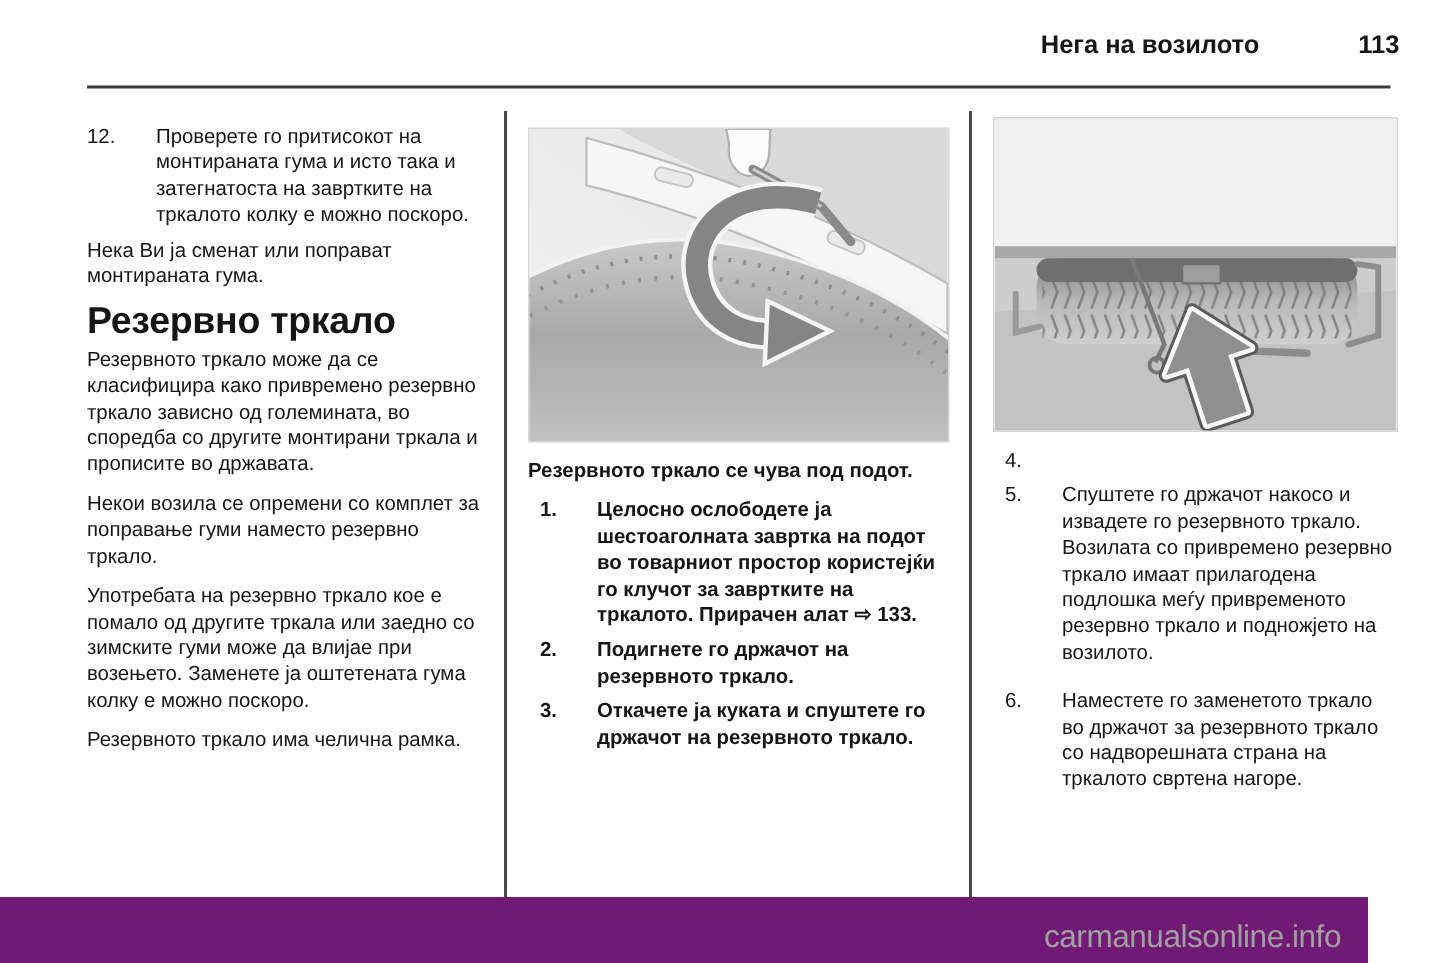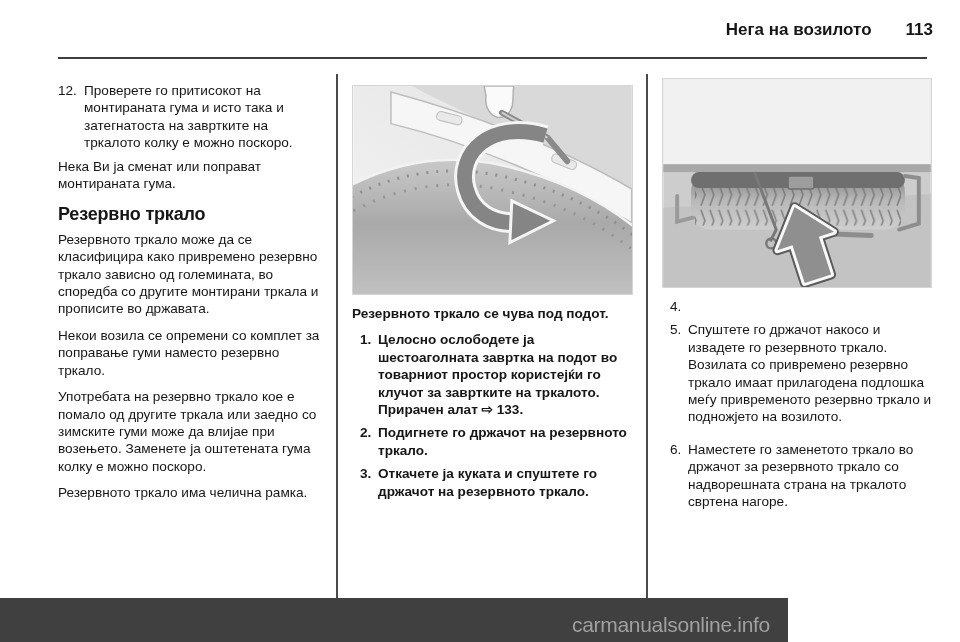--- a/index.html
+++ b/index.html
@@ -3,40 +3,40 @@
 <meta charset="utf-8">
 <style>
   html,body { margin:0; padding:0; }
   body {
     width:960px; height:642px; position:relative; overflow:hidden;
     background:#ffffff; color:#161616;
     font-family:"Liberation Sans", sans-serif;
   }
   .pagehead {
     position:absolute; top:20px; left:58px; right:27px;
-    display:flex; justify-content:flex-end; align-items:baseline; gap:34px;
+    display:flex; justify-content:flex-end; align-items:baseline; gap:66px;
     font-weight:bold; font-size:17px;
   }
   .rule { position:absolute; top:57px; left:58px; right:33px; height:2px; background:#3d3d3d; }
   .divider { position:absolute; top:74px; width:2px; height:524px; background:#4a4a4a; }
   .d1 { left:336px; } .d2 { left:646px; }
   .col { position:absolute; font-size:13.6px; line-height:17.4px; }
   .col1 { left:58px;  top:82px; width:266px; }
   .col2 { left:352px; top:85px; width:281px;font-weight:bold; }
   .col3 { left:662px; top:78px; width:270px; }
   .col p { margin:0 0 9px 0; }
-  .li { display:flex; margin:0 0 6px 0; }
+  .li { display:flex; margin:0 0 6px 0;gap:20px; }
   .num { flex:0 0 26px; box-sizing:border-box; }
   .num.single { padding-left:8px; }
   .stepnote { margin-top:6px; }
-  h2 { font-size:18px; margin:14px 0 7px 0; letter-spacing:-0.2px; }
+  h2 { font-size:25px; margin:14px 0 7px 0; letter-spacing:-0.2px; }
   figure { margin:0 0 10px 0; width:281px; height:210px; }
   figure svg { display:block; border:1px solid #d6d6d6; box-sizing:border-box; }
   footer {
-    position:absolute; left:0; top:598px; width:788px; height:44px; background:#404040;
+    position:absolute; left:0; top:598px; width:912px; height:44px; background:#701a75;
   }
   .watermark {
     position:absolute; right:18px; bottom:5px;
     color:#a0a0a0; font-size:21px; letter-spacing:-0.3px;
   }
 </style>
 </head>
 <body>
 
 <div>

